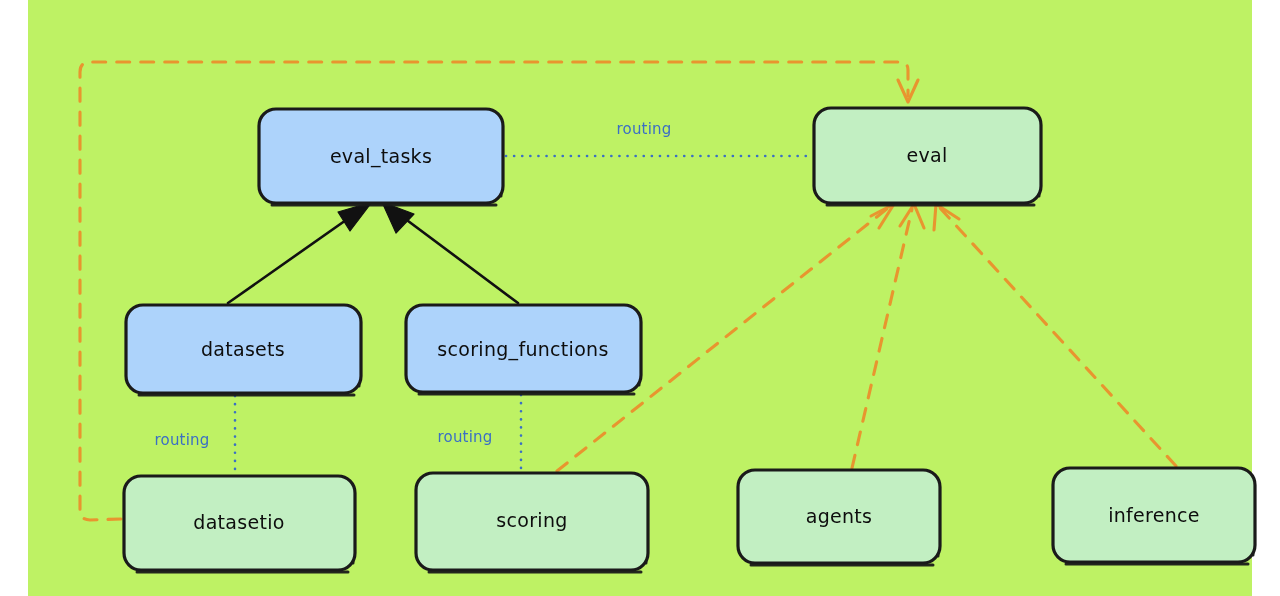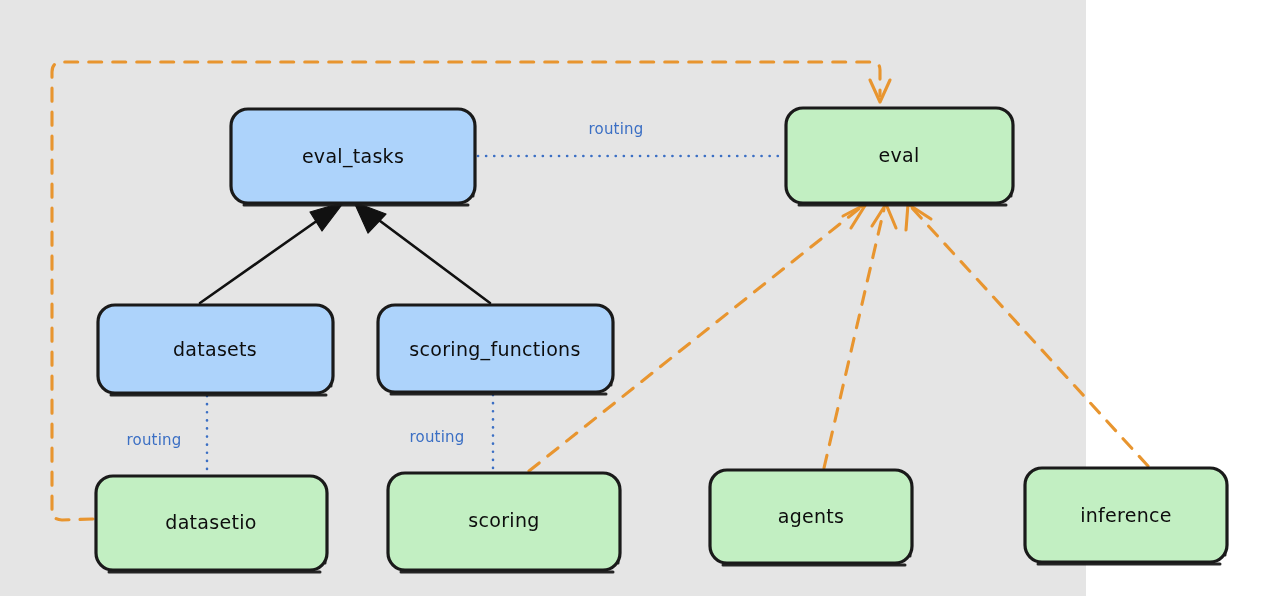--- a/index.html
+++ b/index.html
@@ -9,23 +9,24 @@
     background: #ffffff;
   }
   body {
     width: 1280px;
     height: 596px;
     overflow: hidden;
     font-family: "DejaVu Sans", sans-serif;
   }
   #diagram-root {
     position: relative;
-    width: 1086px;
+    width: 1224px;
     height: 596px;
-    background: #e5e5e5;
+    background: #bef264;
+    margin-left: 28px;
   }
   svg#diagram-svg {
     display: block;
     width: 1280px;
     height: 596px;
   }
   .node-shape {
     stroke: #1a1a1a;
     stroke-width: 3.2;
     stroke-linejoin: round;

